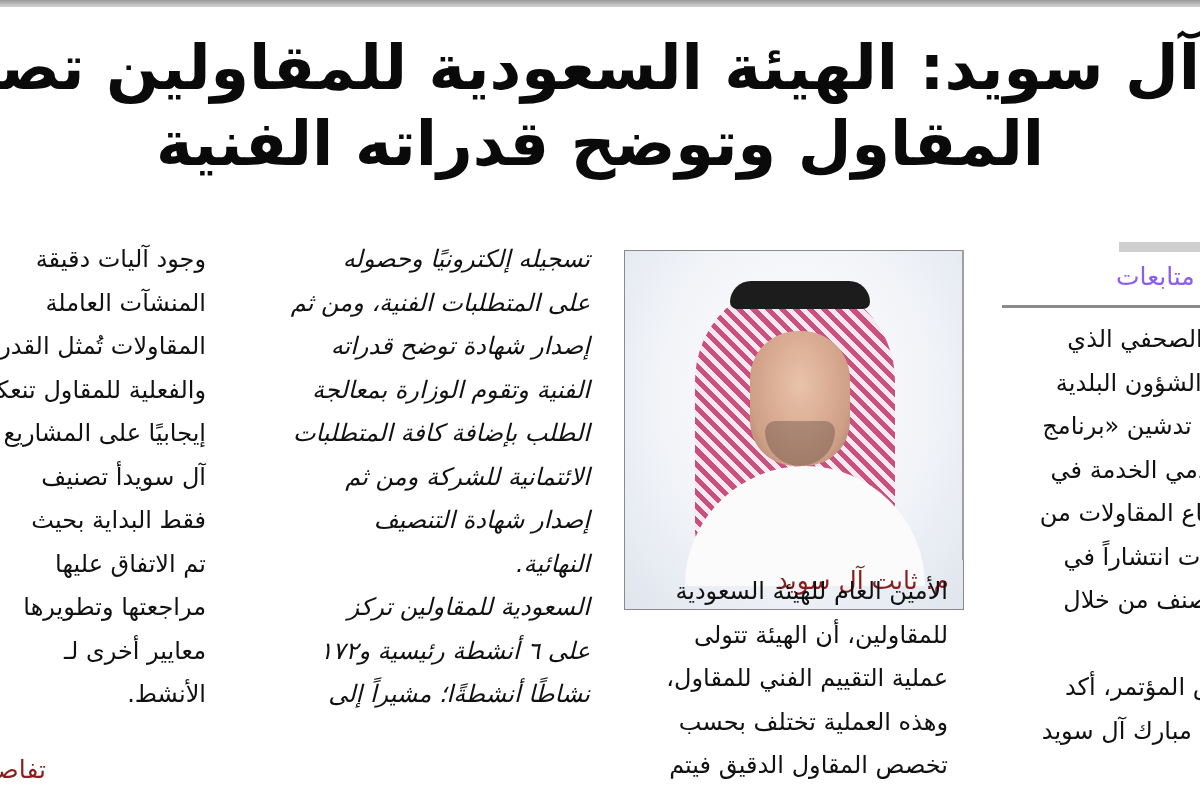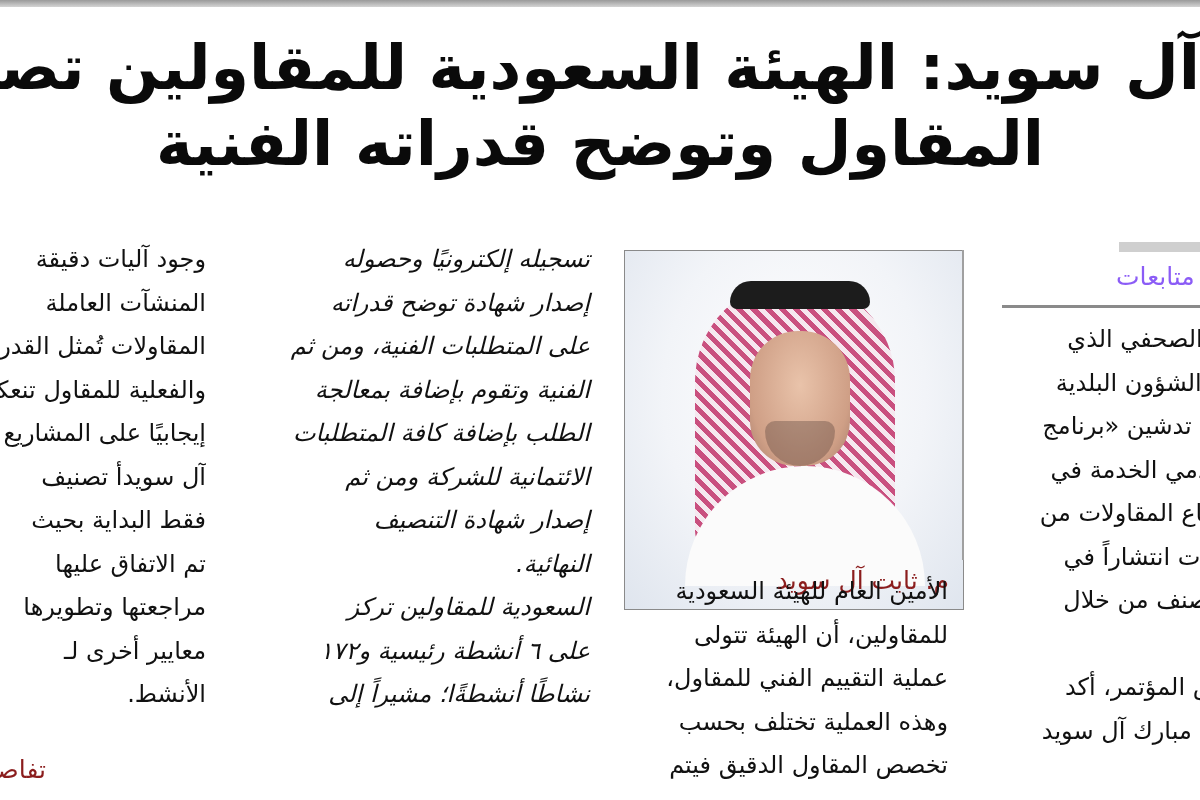--- a/index.html
+++ b/index.html
@@ -77,23 +77,23 @@
   <span class="ln">معايير أخرى لـ</span>
   <span class="ln">الأنشط.</span>
 </div>
 
 <div class="bottom-heading">
   <span>تفاصيل</span>
 </div>
 
 <div class="col col-mid">
   <span class="ln">تسجيله إلكترونيًا وحصوله</span>
+  <span class="ln">على المتطلبات الفنية، ومن ثم</span>
   <span class="ln">إصدار شهادة توضح قدراته</span>
-  <span class="ln">على المتطلبات الفنية، ومن ثم</span>
-  <span class="ln">الفنية وتقوم بإضافة بمعالجة</span>
+  <span class="ln">الفنية وتقوم الوزارة بمعالجة</span>
   <span class="ln">الطلب بإضافة كافة المتطلبات</span>
   <span class="ln">الائتمانية للشركة ومن ثم</span>
   <span class="ln">إصدار شهادة التنصيف</span>
   <span class="ln">النهائية.</span>
   <span class="ln">السعودية للمقاولين تركز</span>
   <span class="ln">على ٦ أنشطة رئيسية و١٧٢</span>
   <span class="ln">نشاطًا أنشطةًا؛ مشيراً إلى</span>
 </div>
 
 <div class="photo">

